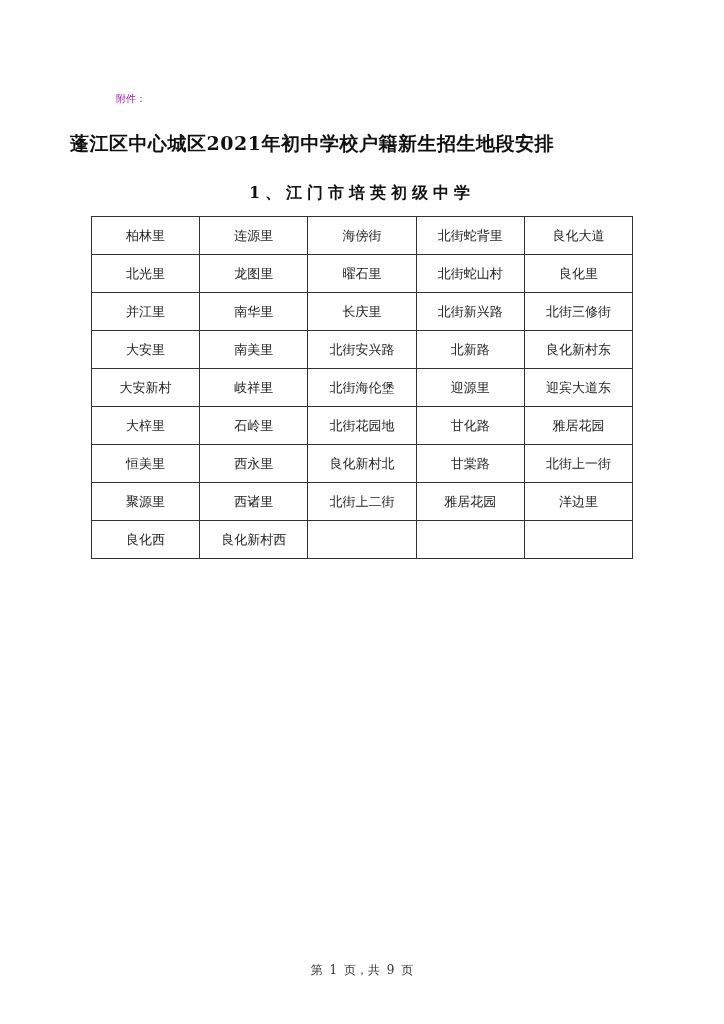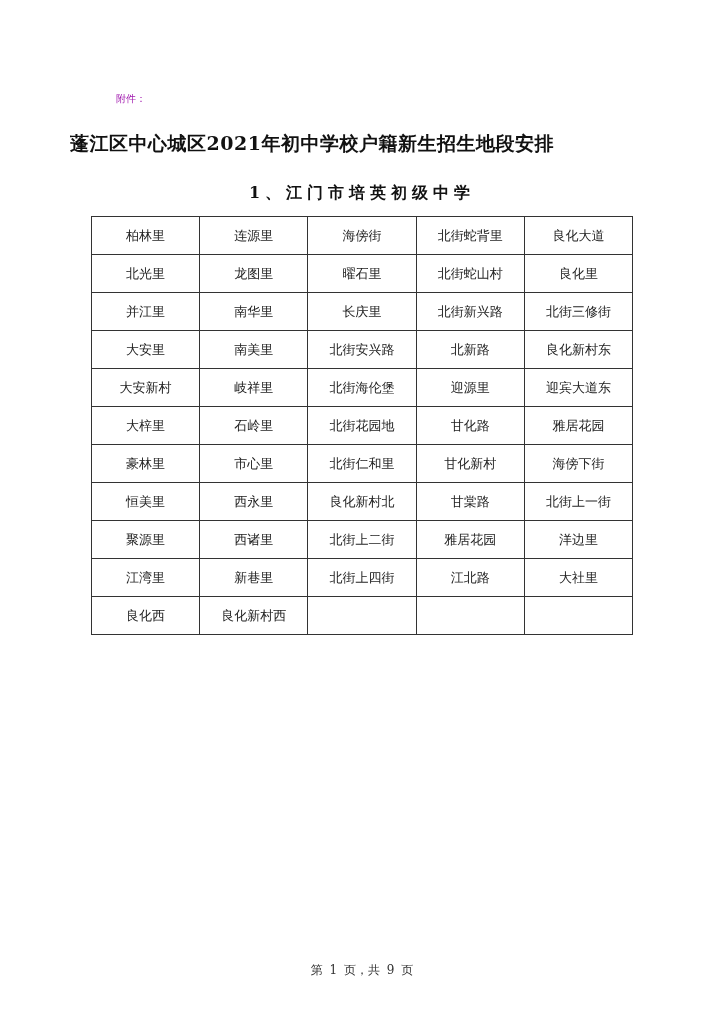--- a/index.html
+++ b/index.html
@@ -119,48 +119,34 @@
       <td>迎宾大道东</td>
     </tr>
     <tr>
       <td>大梓里</td>
       <td>石岭里</td>
       <td>北街花园地</td>
       <td>甘化路</td>
       <td>雅居花园</td>
     </tr>
     <tr>
-      <td>豪林里</td>
-      <td>市心里</td>
-      <td>北街仁和里</td>
-      <td>甘化新村</td>
-      <td>海傍下街</td>
-    </tr>
-    <tr>
       <td>恒美里</td>
       <td>西永里</td>
       <td>良化新村北</td>
       <td>甘棠路</td>
       <td>北街上一街</td>
     </tr>
     <tr>
       <td>聚源里</td>
       <td>西诸里</td>
       <td>北街上二街</td>
       <td>雅居花园</td>
       <td>洋边里</td>
     </tr>
     <tr>
-      <td>江湾里</td>
-      <td>新巷里</td>
-      <td>北街上四街</td>
-      <td>江北路</td>
-      <td>大社里</td>
-    </tr>
-    <tr>
       <td>良化西</td>
       <td>良化新村西</td>
       <td></td>
       <td></td>
       <td></td>
     </tr>
   </tbody>
 </table>
 
 <div class="page-footer">第 1 页，共 9 页</div>

